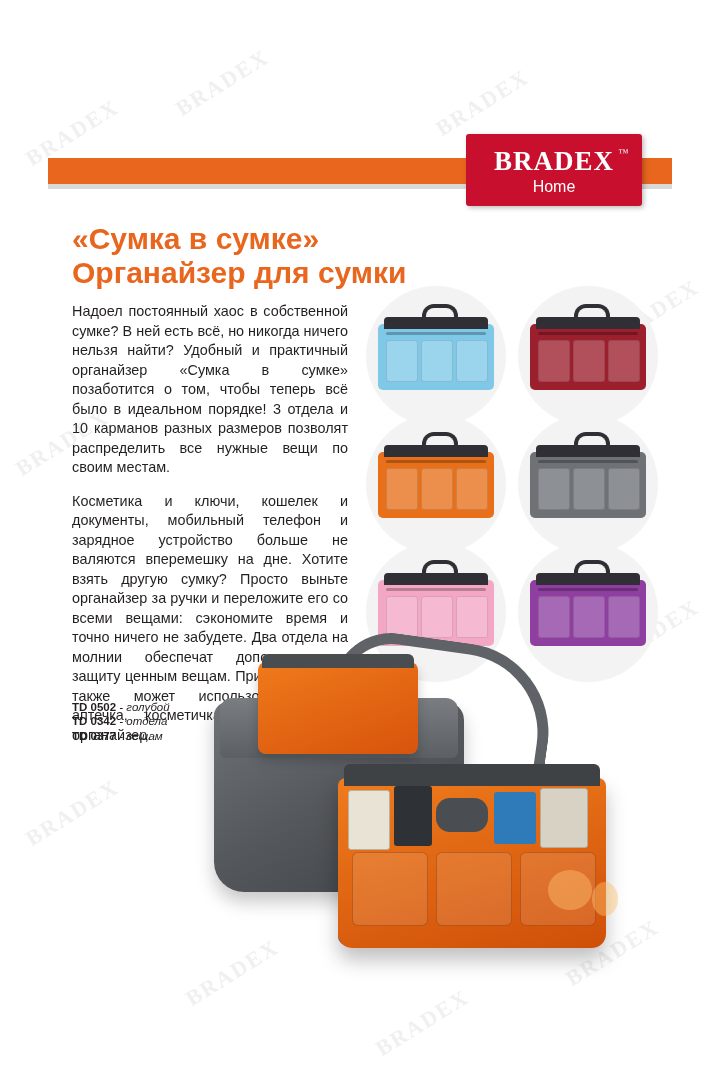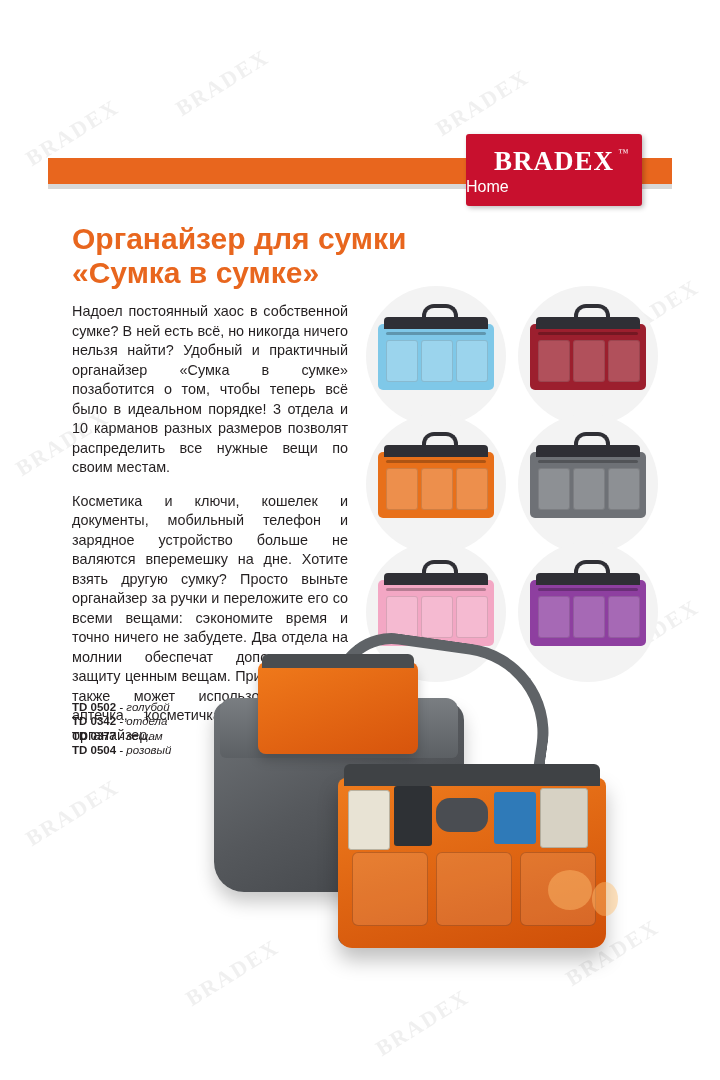--- a/index.html
+++ b/index.html
@@ -85,20 +85,21 @@
     top: 13px;
     color: #ffffff;
     font-size: 10px;
     font-family: "Liberation Serif", serif;
   }
   .logo-sub {
     position: absolute;
     left: 0;
     top: 44px;
     width: 176px;
+    text-align: center;
     color: #ffffff;
     font-size: 16px;
     font-family: "Liberation Sans", sans-serif;
   }
 
   
   .title {
     position: absolute;
     left: 72px;
     top: 222px;
@@ -363,45 +364,41 @@
   <div class="header-band"></div>
   <div class="header-band-shadow"></div>
 
   <div class="logo-box">
     <div class="logo-word">BRADEX</div>
     <div class="logo-tm">™</div>
     <div class="logo-sub">Home</div>
   </div>
 
   <div class="title">
+    <div>«Сумка в сумке»</div>
     <div>Органайзер для сумки</div>
-    <div>«Сумка в сумке»</div>
   </div>
 
   <div class="body-col">
     <p>Надоел постоянный хаос в собственной сумке? В ней есть всё, но никогда ничего нельзя найти? Удобный и практичный органайзер «Сумка в сумке» позаботится о том, чтобы теперь всё было в идеальном порядке! 3 отдела и 10 карманов разных размеров позволят распределить все нужные вещи по своим местам.</p>
     <p>Косметика и ключи, кошелек и документы, мобильный телефон и зарядное устройство больше не валяются вперемешку на дне. Хотите взять другую сумку? Просто выньте органайзер за ручки и переложите его со всеми вещами: сэкономите время и точно ничего не забудете. Два отдела на молнии обеспечат дополнительную защиту ценным вещам. Приспособление также может использоваться как аптечка, косметичка или дорожный органайзер.</p>
   </div>
 
   <div class="sku-list">
     <div class="sku-row">
       <span class="sku-code">TD 0502</span>
       <span class="sku-name">- голубой</span>
     </div>
     <div class="sku-row">
       <span class="sku-code">TD 0342</span>
       <span class="sku-name">- отдела</span>
     </div>
     <div class="sku-row">
       <span class="sku-code">TD 0377</span>
       <span class="sku-name">- вещам</span>
-    </div>
-    <div class="sku-row">
-      <span class="sku-code">TD 0504</span>
-      <span class="sku-name">- розовый</span>
     </div>
   </div>
 
   <div class="photo-grid">
 
     <div class="circle c1">
       <div class="org" id="org0" style="background: rgb(127, 200, 232);">
         <div class="handle"></div>
         <div class="top-edge"></div>
         <div class="zip"></div>

